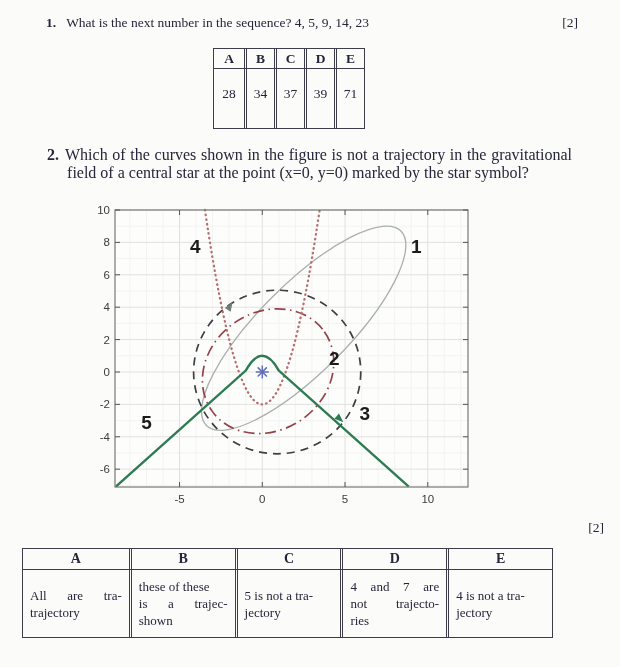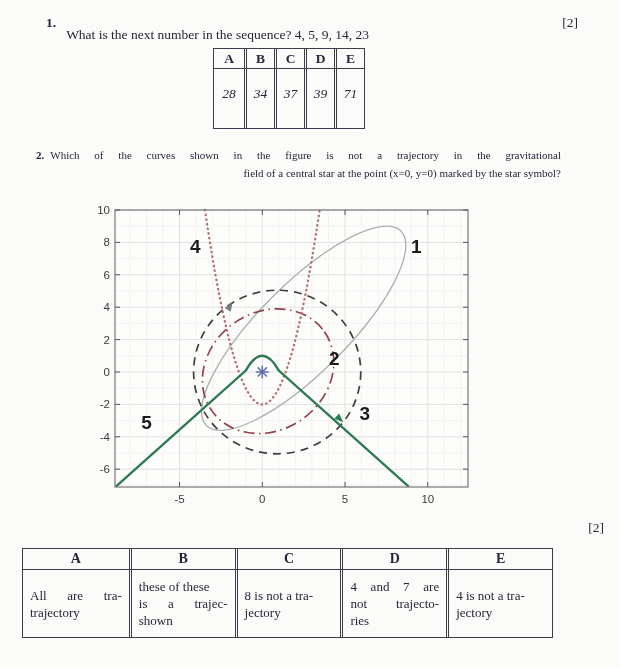--- a/index.html
+++ b/index.html
@@ -10,41 +10,41 @@
     font-family:"Liberation Serif", serif;
     color:#26263a;
     overflow:hidden;
   }
   
   .q1-row {
     position:absolute; top:15px; left:46px; right:42px;
     display:flex; font-size:13.5px;
   }
   .qnum { font-weight:bold; margin-right:10px; }
-  .q1-text { flex:1;margin-top:12px; }
+  .q1-text { flex:1; }
   .mark { margin-left:8px; }
   .q2-block {
-    position:absolute; top:146px; left:13px; width:548px;
-    font-size:11px; line-height:18px;
+    position:absolute; top:146px; left:24px; width:548px;
+    font-size:16px; line-height:18px;
   }
   .q2-line1 { text-align:justify; text-align-last:justify; text-indent:23px; }
   .q2-line1 .qnum { margin-right:6px; }
-  .q2-line2 { text-align:right; }
+  .q2-line2 { text-align:center; }
   
   .t1 {
     position:absolute; top:48px; left:213px;
     border-collapse:separate; border-spacing:0;
     border:1.4px solid #3c3c4a; table-layout:fixed;
   }
   .t1 th, .t1 td {
     width:30px; text-align:center; font-size:13.5px;
     background:transparent;
   }
   .t1 th { height:20px; font-weight:bold; border-bottom:1.2px solid #3c3c4a; }
-  .t1 td { height:59px; vertical-align:middle; padding-bottom:10px;font-style:italic; }
+  .t1 td { height:59px; vertical-align:middle; padding-bottom:10px; }
   .t1 th + th, .t1 td + td { border-left:3px double #3c3c4a; }
   
   .figure-wrap { position:absolute; top:205px; left:85px; width:395px; height:310px; }
   
   .q2-mark { position:absolute; top:520px; right:16px; font-size:13.5px; }
   
   .t2 {
     position:absolute; top:548px; left:22px; width:531px;
     border-collapse:separate; border-spacing:0;
     border:1.4px solid #3c3c4a; table-layout:fixed;
@@ -221,21 +221,21 @@
       </td>
       <td>
         <div class="cell-lines">
           <div>these of these</div>
           <div class="j">is a trajec-</div>
           <div>shown</div>
         </div>
       </td>
       <td>
         <div class="cell-lines">
-          <div>8 is not a tra-</div>
+          <div>5 is not a tra-</div>
           <div>jectory</div>
         </div>
       </td>
       <td>
         <div class="cell-lines">
           <div class="j">4 and 7 are</div>
           <div class="j">not trajecto-</div>
           <div>ries</div>
         </div>
       </td>

